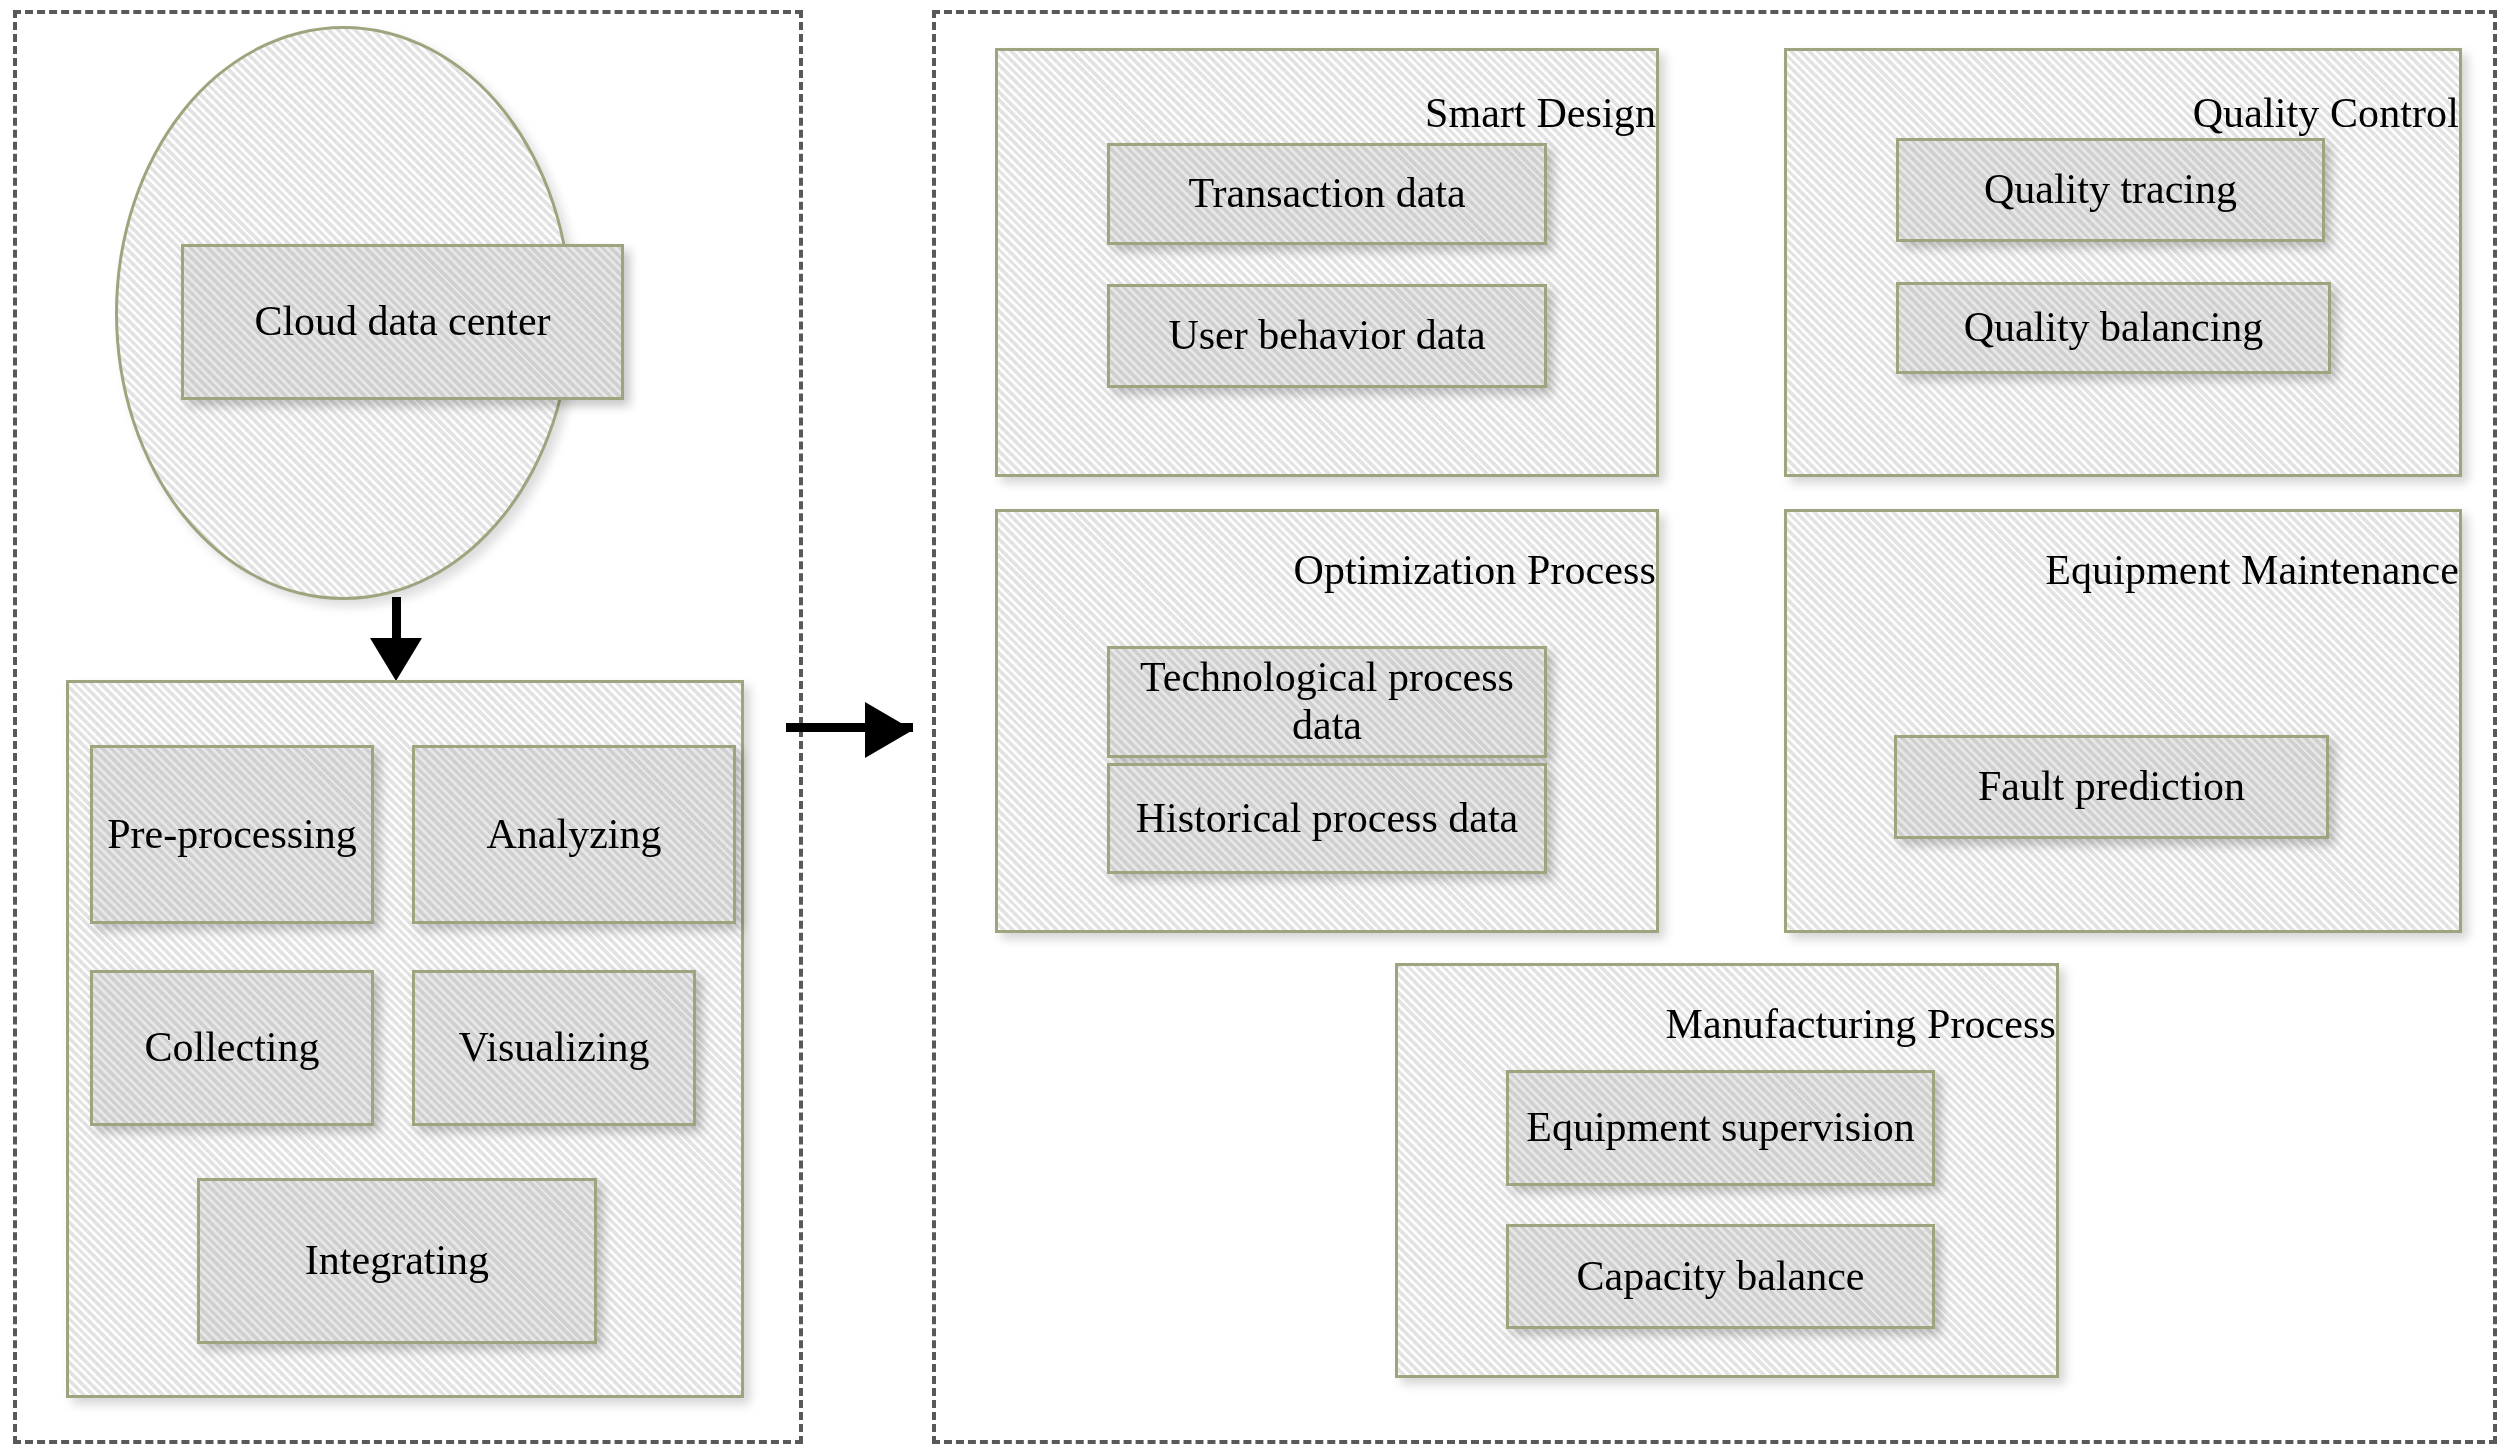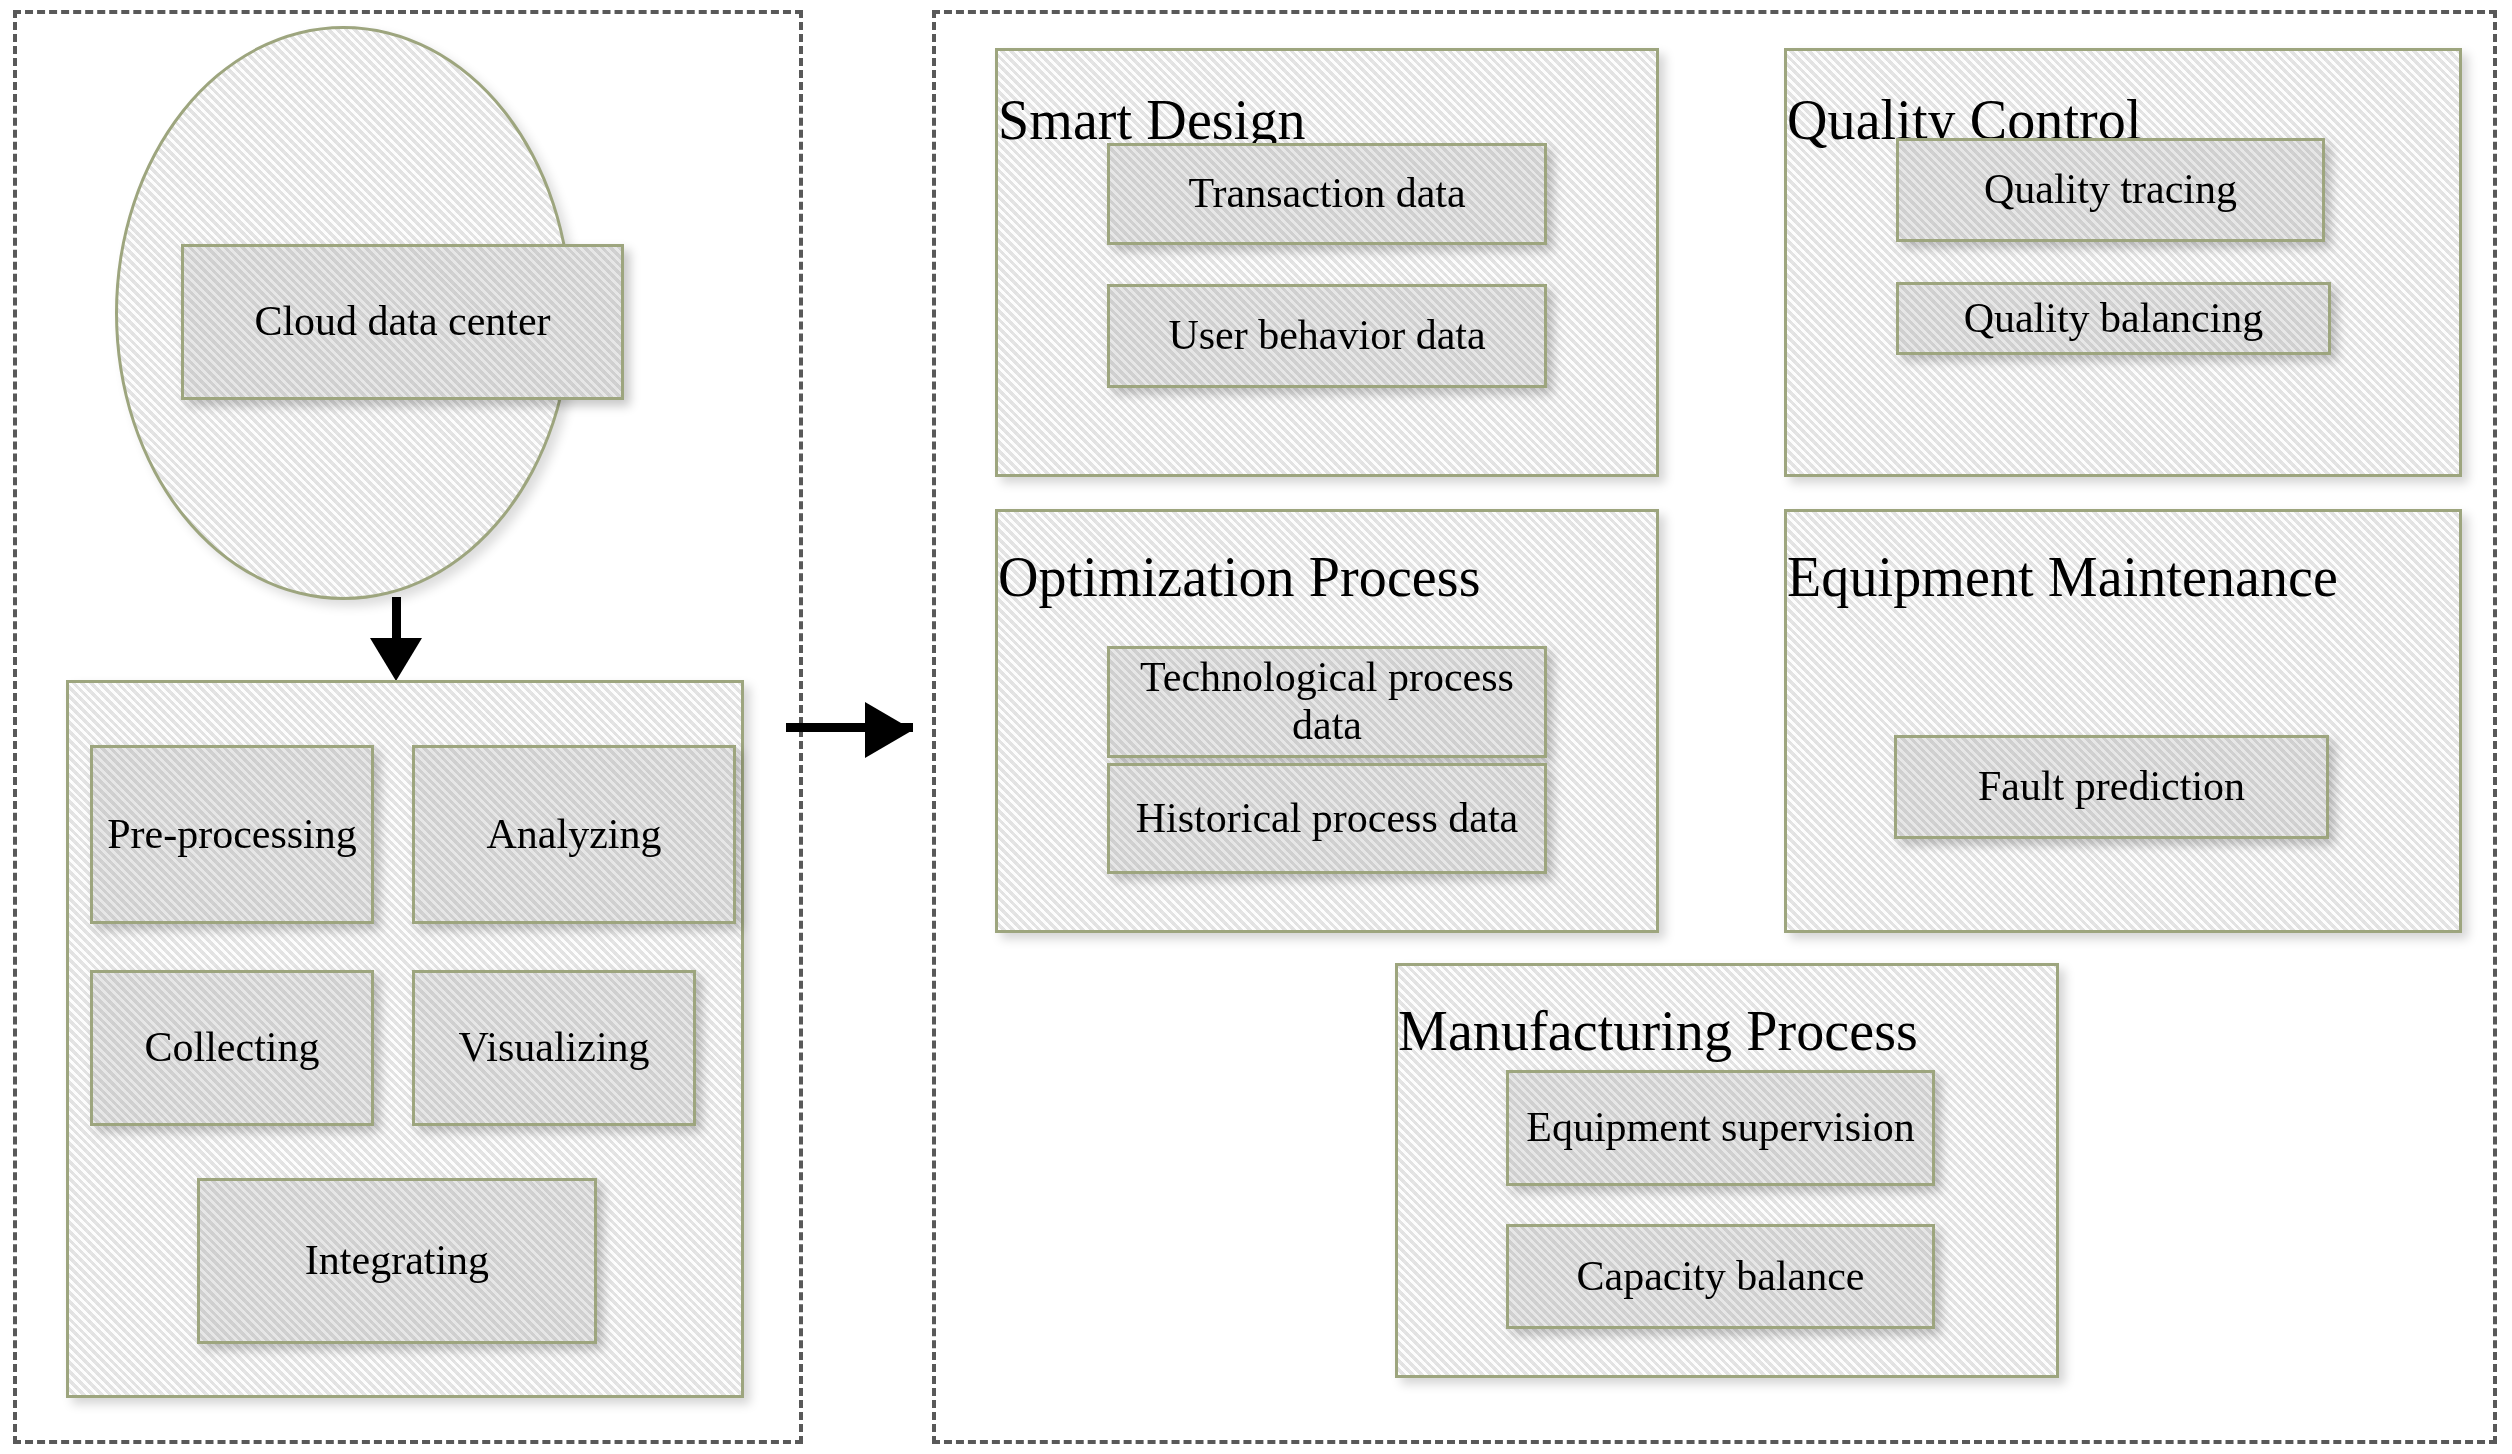--- a/index.html
+++ b/index.html
@@ -57,23 +57,23 @@
   
   .group-box {
     position: absolute;
     box-sizing: border-box;
     border: 3.5px solid #9DA57E;
     box-shadow: 6.2px 6.2px 9.7px rgba(0,0,0,0.17);
   }
   .group-title {
     position: absolute;
     left: 0;
-    right: 16px;
-    text-align: left;
-    font-size: 56px;
+    right: 0;
+    text-align: right;
+    font-size: 42px;
     line-height: 1.05;
     letter-spacing: 0.1px;
     white-space: nowrap;
   }
 
   
   .item-box {
     position: absolute;
     box-sizing: border-box;
     border: 3.5px solid #9DA57E;
@@ -132,21 +132,21 @@
   #grp-quality       .group-title { top: 40px; }
   #grp-optimization  .group-title { top: 36px; }
   #grp-equipment     .group-title { top: 36px; }
   #grp-manufacturing .group-title { top: 36px; }
 
   
   #itm-transaction { left: 1107px; top: 143px;  width: 440px; height: 102px; }
   #itm-userbehav   { left: 1107px; top: 284px;  width: 440px; height: 104px; }
   
   #itm-qtracing    { left: 1896px; top: 138px;  width: 429px; height: 104px; }
-  #itm-qbalancing  { left: 1896px; top: 282px;  width: 435px; height: 73px; }
+  #itm-qbalancing  { left: 1896px; top: 282px;  width: 435px; height: 92px; }
   
   #itm-techproc    { left: 1107px; top: 609px;  width: 440px; height: 112px; margin-top: 37px; }
   #itm-histproc    { left: 1107px; top: 763px; width: 440px; height: 111px; }
   
   #itm-faultpred   { left: 1894px; top: 735px; width: 435px; height: 104px; }
   
   #itm-equipsup    { left: 1506px; top: 1070px; width: 429px; height: 116px; }
   #itm-capbal      { left: 1506px; top: 1224px; width: 429px; height: 105px; }
 
   

